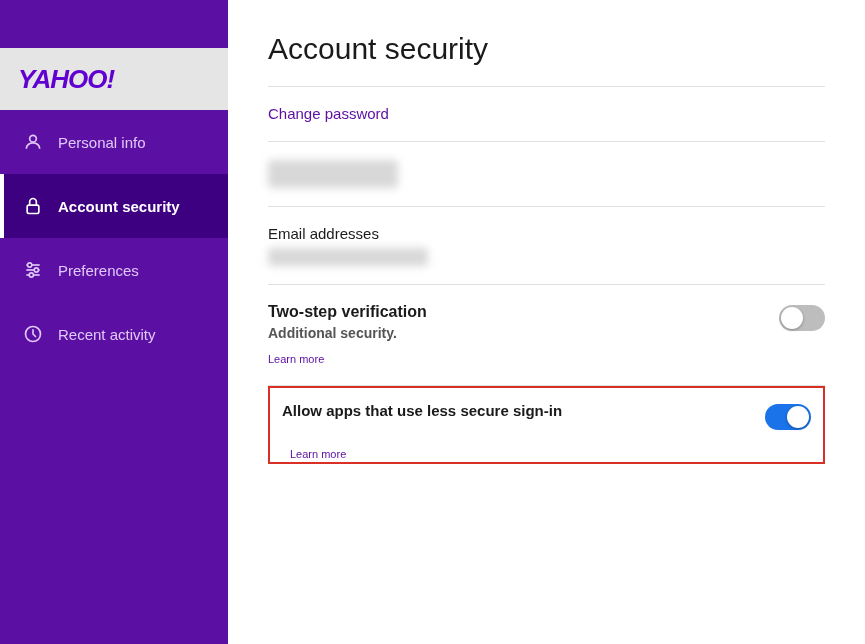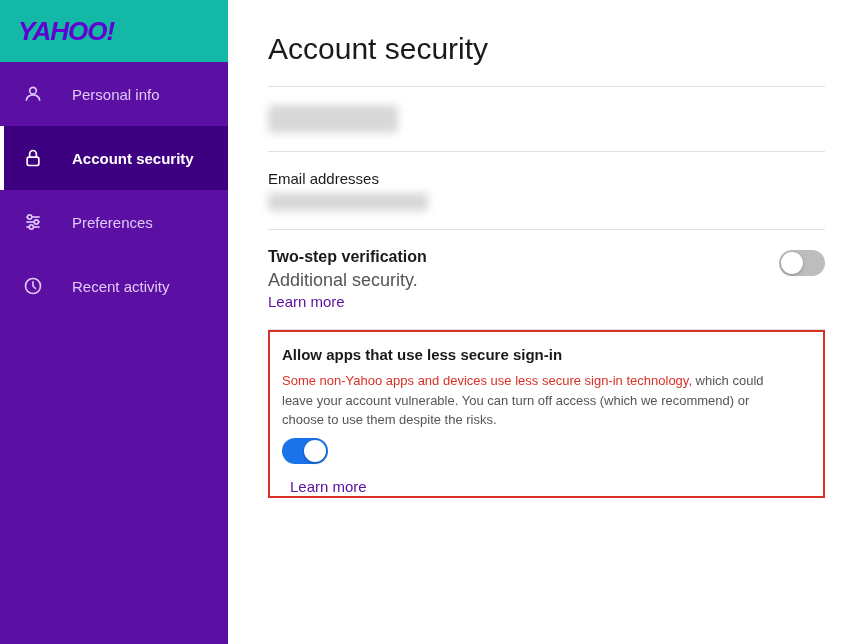--- a/index.html
+++ b/index.html
@@ -15,44 +15,45 @@
     
     .sidebar {
       width: 228px;
       background: #5c0fa3;
       display: flex;
       flex-direction: column;
       flex-shrink: 0;
     }
     .sidebar-logo {
       padding: 8px 18px;
-      background: #14b8a6;
+      background: #e5e5e5;
       display: flex;
       align-items: center;
       justify-content: flex-start;
       min-height: 62px;
+      margin-top: 48px;
     }
     .yahoo-logo {
       font-size: 26px;
       font-weight: 900;
       color: #6001d2;
       letter-spacing: -1px;
       font-style: italic;
     }
 
     .sidebar-item {
       display: flex;
       align-items: center;
       padding: 0 18px;
       height: 64px;
       color: #e0c8f8;
       cursor: pointer;
       font-size: 15px;
       font-weight: 400;
-      gap: 28px;
+      gap: 14px;
       border-left: 4px solid transparent;
       transition: background 0.15s;
     }
     .sidebar-item.active {
       background: #3d0080;
       color: #fff;
       font-weight: 600;
       border-left: 4px solid #fff;
     }
     .sidebar-item .icon {
@@ -138,27 +139,28 @@
     .two-step-info {
       flex: 1;
     }
     .two-step-title {
       font-size: 16px;
       font-weight: 600;
       color: #1a1a1a;
       margin-bottom: 4px;
     }
     .two-step-subtitle {
-      font-size: 18px;
+      font-size: 14px;
       color: #555;
-      margin-bottom: 2px;
+      margin-bottom: 8px;
+      font-weight: bold;
     }
     .learn-more-link {
       color: #5c0fa3;
-      font-size: 15px;
+      font-size: 11px;
       text-decoration: none;
       cursor: pointer;
     }
 
     
     .toggle {
       width: 46px;
       height: 26px;
       border-radius: 13px;
       position: relative;
@@ -185,21 +187,20 @@
     .toggle.off .toggle-knob {
       left: 2px;
     }
     .toggle.on .toggle-knob {
       left: 22px;
     }
     .allow-apps-row {
       display: flex;
       align-items: flex-start;
       justify-content: space-between;
-      flex-direction: column;
     }
     .allow-apps-info {
       flex: 1;
       padding-right: 20px;
     }
     .allow-apps-title {
       font-size: 15px;
       font-weight: 600;
       color: #1a1a1a;
       margin-bottom: 8px;
@@ -276,20 +277,23 @@
     <span>Recent activity</span>
   </div>
 </div>
 
 <div class="main">
   <div class="main-content">
 
     <h1 class="page-title">Account security</h1>
     <hr class="divider">
 
+    <div class="section">
+      <a class="change-password-link">Change password</a>
+    </div>
 
     <div class="section">
       <div class="blurred-block"></div>
     </div>
 
     <div class="section">
       <div class="section-label">Email addresses</div>
       <div class="blurred-value"></div>
     </div>
 
@@ -303,23 +307,20 @@
         <div class="toggle off">
           <div class="toggle-knob"></div>
         </div>
       </div>
     </div>
 
     <div style="border: 2px solid #d93025; margin: 0 0; padding: 14px 12px 0 12px;">
       <div class="allow-apps-row">
         <div class="allow-apps-info">
           <div class="allow-apps-title">Allow apps that use less secure sign-in</div>
-          <div class="allow-apps-desc">
-            <span class="highlight">Some non-Yahoo apps and devices use less secure sign-in technology,</span><span> which could leave your account vulnerable. You can turn off access (which we recommend) or choose to use them despite the risks.</span>
-          </div>
         </div>
         <div class="toggle on">
           <div class="toggle-knob"></div>
         </div>
       </div>
       <div class="bottom-learn-more">
         <a class="learn-more-link">Learn more</a>
       </div>
     </div>
 

